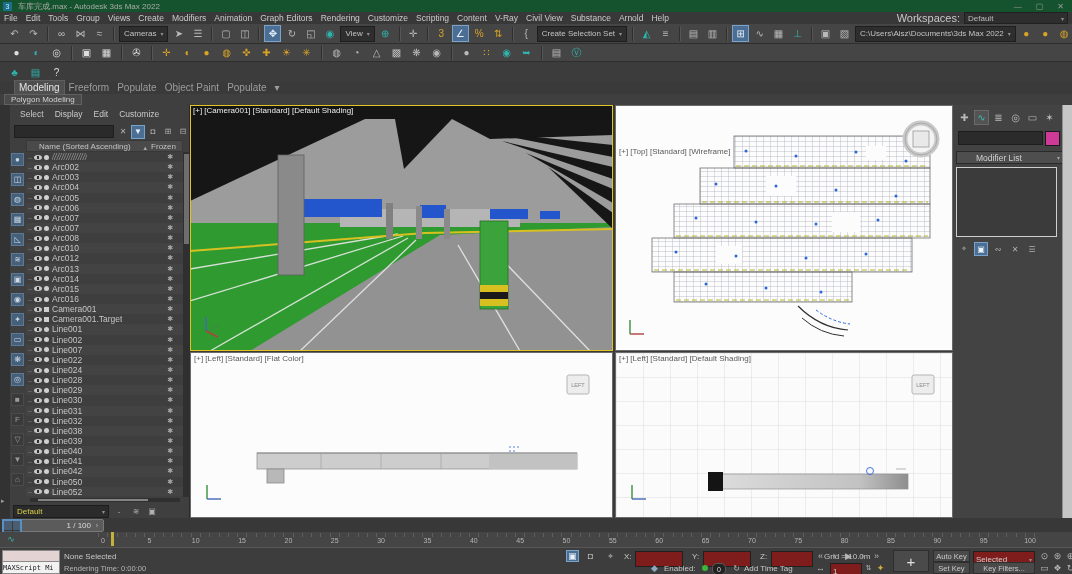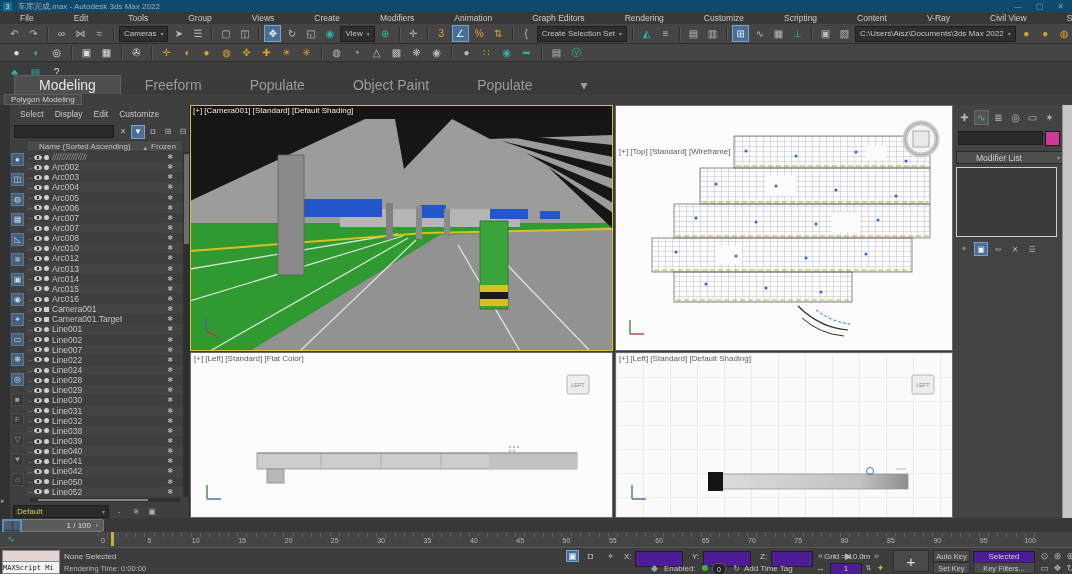--- a/index.html
+++ b/index.html
@@ -3,30 +3,30 @@
 <meta charset="utf-8">
 <style>
   html,body{margin:0;padding:0;background:#222;}
   .root{position:relative;width:1072px;height:574px;background:#3a3a3a;
         font-family:"Liberation Sans",sans-serif;overflow:hidden;
         -webkit-font-smoothing:antialiased;}
   .abs{position:absolute;}
   .txt{color:#c8c8c8;font-size:9px;white-space:nowrap;}
 
   
-  .titlebar{left:0;top:0;width:1072px;height:12px;background:#0c4a6e;display:flex;align-items:center;}
+  .titlebar{left:0;top:0;width:1072px;height:12px;background:#14532d;display:flex;align-items:center;}
   .logo{width:9px;height:9px;margin-left:3px;background:#1c6f8c;color:#cfeaf2;font-size:7px;
         display:flex;align-items:center;justify-content:center;border-radius:1px;}
   .title-text{color:#ababab;font-size:8px;margin-left:6px;white-space:nowrap;}
   .winctl{margin-left:auto;display:flex;gap:14px;margin-right:8px;color:#9a9a9a;font-size:8px;}
 
   
   .menubar{left:0;top:12px;width:1072px;height:12px;background:#383838;display:flex;align-items:center;
            border-bottom:1px solid #2b2b2b;}
-  .menu-item{color:#cbcbcb;font-size:8.5px;padding:0 20px;white-space:nowrap;}
+  .menu-item{color:#cbcbcb;font-size:8.5px;padding:0 4px;white-space:nowrap;}
   .wsp{margin-left:auto;display:flex;align-items:center;margin-right:4px;gap:4px;}
   .wsp-dd{width:96px;height:10px;background:#2e2e2e;border:1px solid #202020;color:#bdbdbd;font-size:8px;
           display:flex;align-items:center;padding:0 3px;}
 
   
   .tb1{left:0;top:24px;width:1072px;height:20px;background:#454545;border-bottom:1px solid #2e2e2e;
        display:flex;align-items:center;padding-left:6px;box-sizing:border-box;gap:2px;}
   .tb2{left:0;top:44px;width:1072px;height:18px;background:#454545;border-bottom:1px solid #2e2e2e;
        display:flex;align-items:center;padding-left:8px;box-sizing:border-box;gap:3px;}
   .ic{display:inline-flex;align-items:center;justify-content:center;width:15px;height:15px;
@@ -36,21 +36,21 @@
   .tsep{width:1px;height:14px;background:#2f2f2f;box-shadow:1px 0 0 #565656;margin:0 3px;flex:0 0 auto;}
   .dd{height:14px;background:#2e2e2e;border:1px solid #1e1e1e;color:#c3c3c3;font-size:8px;
       display:inline-flex;align-items:center;padding:0 4px;gap:4px;white-space:nowrap;flex:0 0 auto;}
   .dd .caret{font-size:6px;color:#8f8f8f;}
 
   
   .ribicons{left:0;top:62px;width:1072px;height:20px;background:#3c3c3c;display:flex;align-items:center;
             padding-left:6px;box-sizing:border-box;gap:4px;}
   .ribtabs{left:0;top:82px;width:1072px;height:12px;background:#3a3a3a;display:flex;align-items:flex-end;
            padding-left:14px;box-sizing:border-box;}
-  .ribtab{color:#9c9c9c;font-size:14px;padding:1px 24px;}
+  .ribtab{color:#9c9c9c;font-size:10px;padding:1px 4px;}
   .ribtab.active{background:#4f4f4f;color:#e4e4e4;border:1px solid #5f5f5f;border-bottom:none;}
   .ribsub{left:0;top:94px;width:1072px;height:11px;background:#3f3f3f;border-bottom:1px solid #2c2c2c;
           display:flex;align-items:center;}
   .ribsub-tab{background:#4a4a4a;border:1px solid #606060;color:#d2d2d2;font-size:8px;padding:0 6px;
               margin-left:4px;height:9px;display:flex;align-items:center;}
 
   
   .lstrip{left:0;top:105px;width:10px;height:413px;background:#323232;border-right:1px solid #2a2a2a;}
   .lstrip-arrow{left:1px;top:497px;color:#9a9a9a;font-size:7px;}
 
@@ -129,22 +129,22 @@
   .playhead{position:absolute;left:111px;top:0;width:3px;height:14px;background:#c3b237;}
   .curve-btn{position:absolute;left:3px;top:1px;width:16px;height:12px;color:#35b5ae;font-size:9px;
              display:flex;align-items:center;justify-content:center;}
 
   
   .statusbar{left:0;top:547px;width:1072px;height:27px;background:#3d3d3d;border-top:1px solid #575757;box-sizing:border-box;}
   .msr-pink{position:absolute;left:2px;top:2px;width:56px;height:10px;background:#e3d3d3;border:1px solid #8a8a8a;}
   .msr-white{position:absolute;left:2px;top:13px;width:56px;height:11px;background:#f2f2f2;border:1px solid #8a8a8a;
              color:#222;font-size:7px;font-family:"DejaVu Sans Mono",monospace;overflow:hidden;white-space:nowrap;display:flex;align-items:center;}
   .st{position:absolute;color:#c8c8c8;font-size:8px;white-space:nowrap;}
-  .stfield{position:absolute;height:16px;background:#4c1d95;border:1px solid #202020;color:#cfcfcf;font-size:8px;
-           display:flex;align-items:center;padding:0 2px;box-sizing:border-box;flex-direction:column;}
+  .stfield{position:absolute;height:16px;background:#7f1d1d;border:1px solid #202020;color:#cfcfcf;font-size:8px;
+           display:flex;align-items:center;padding:0 2px;box-sizing:border-box;}
   .stbtn{position:absolute;height:12px;background:#4a4a4a;border:1px solid #2e2e2e;color:#c9c9c9;font-size:7.5px;
          display:flex;align-items:center;justify-content:center;box-sizing:border-box;}
   .stic{position:absolute;width:13px;height:12px;display:flex;align-items:center;justify-content:center;
         font-size:9px;color:#b5b5b5;}
   .stic.active{background:#4b6f94;border:1px solid #7ba2c9;color:#e8f1fa;box-sizing:border-box;}
   .gdot{position:absolute;width:6px;height:6px;border-radius:50%;background:#3cb53c;}
   .badge{position:absolute;width:12px;height:10px;background:#222;border:1px solid #5a5a5a;border-radius:5px;
          color:#ddd;font-size:7px;display:flex;align-items:center;justify-content:center;}
   .bigkey{position:absolute;left:893px;top:2px;width:36px;height:22px;background:#4a4a4a;border:1px solid #2e2e2e;
           color:#e0e0e0;font-size:15px;display:flex;align-items:center;justify-content:center;box-sizing:border-box;}

